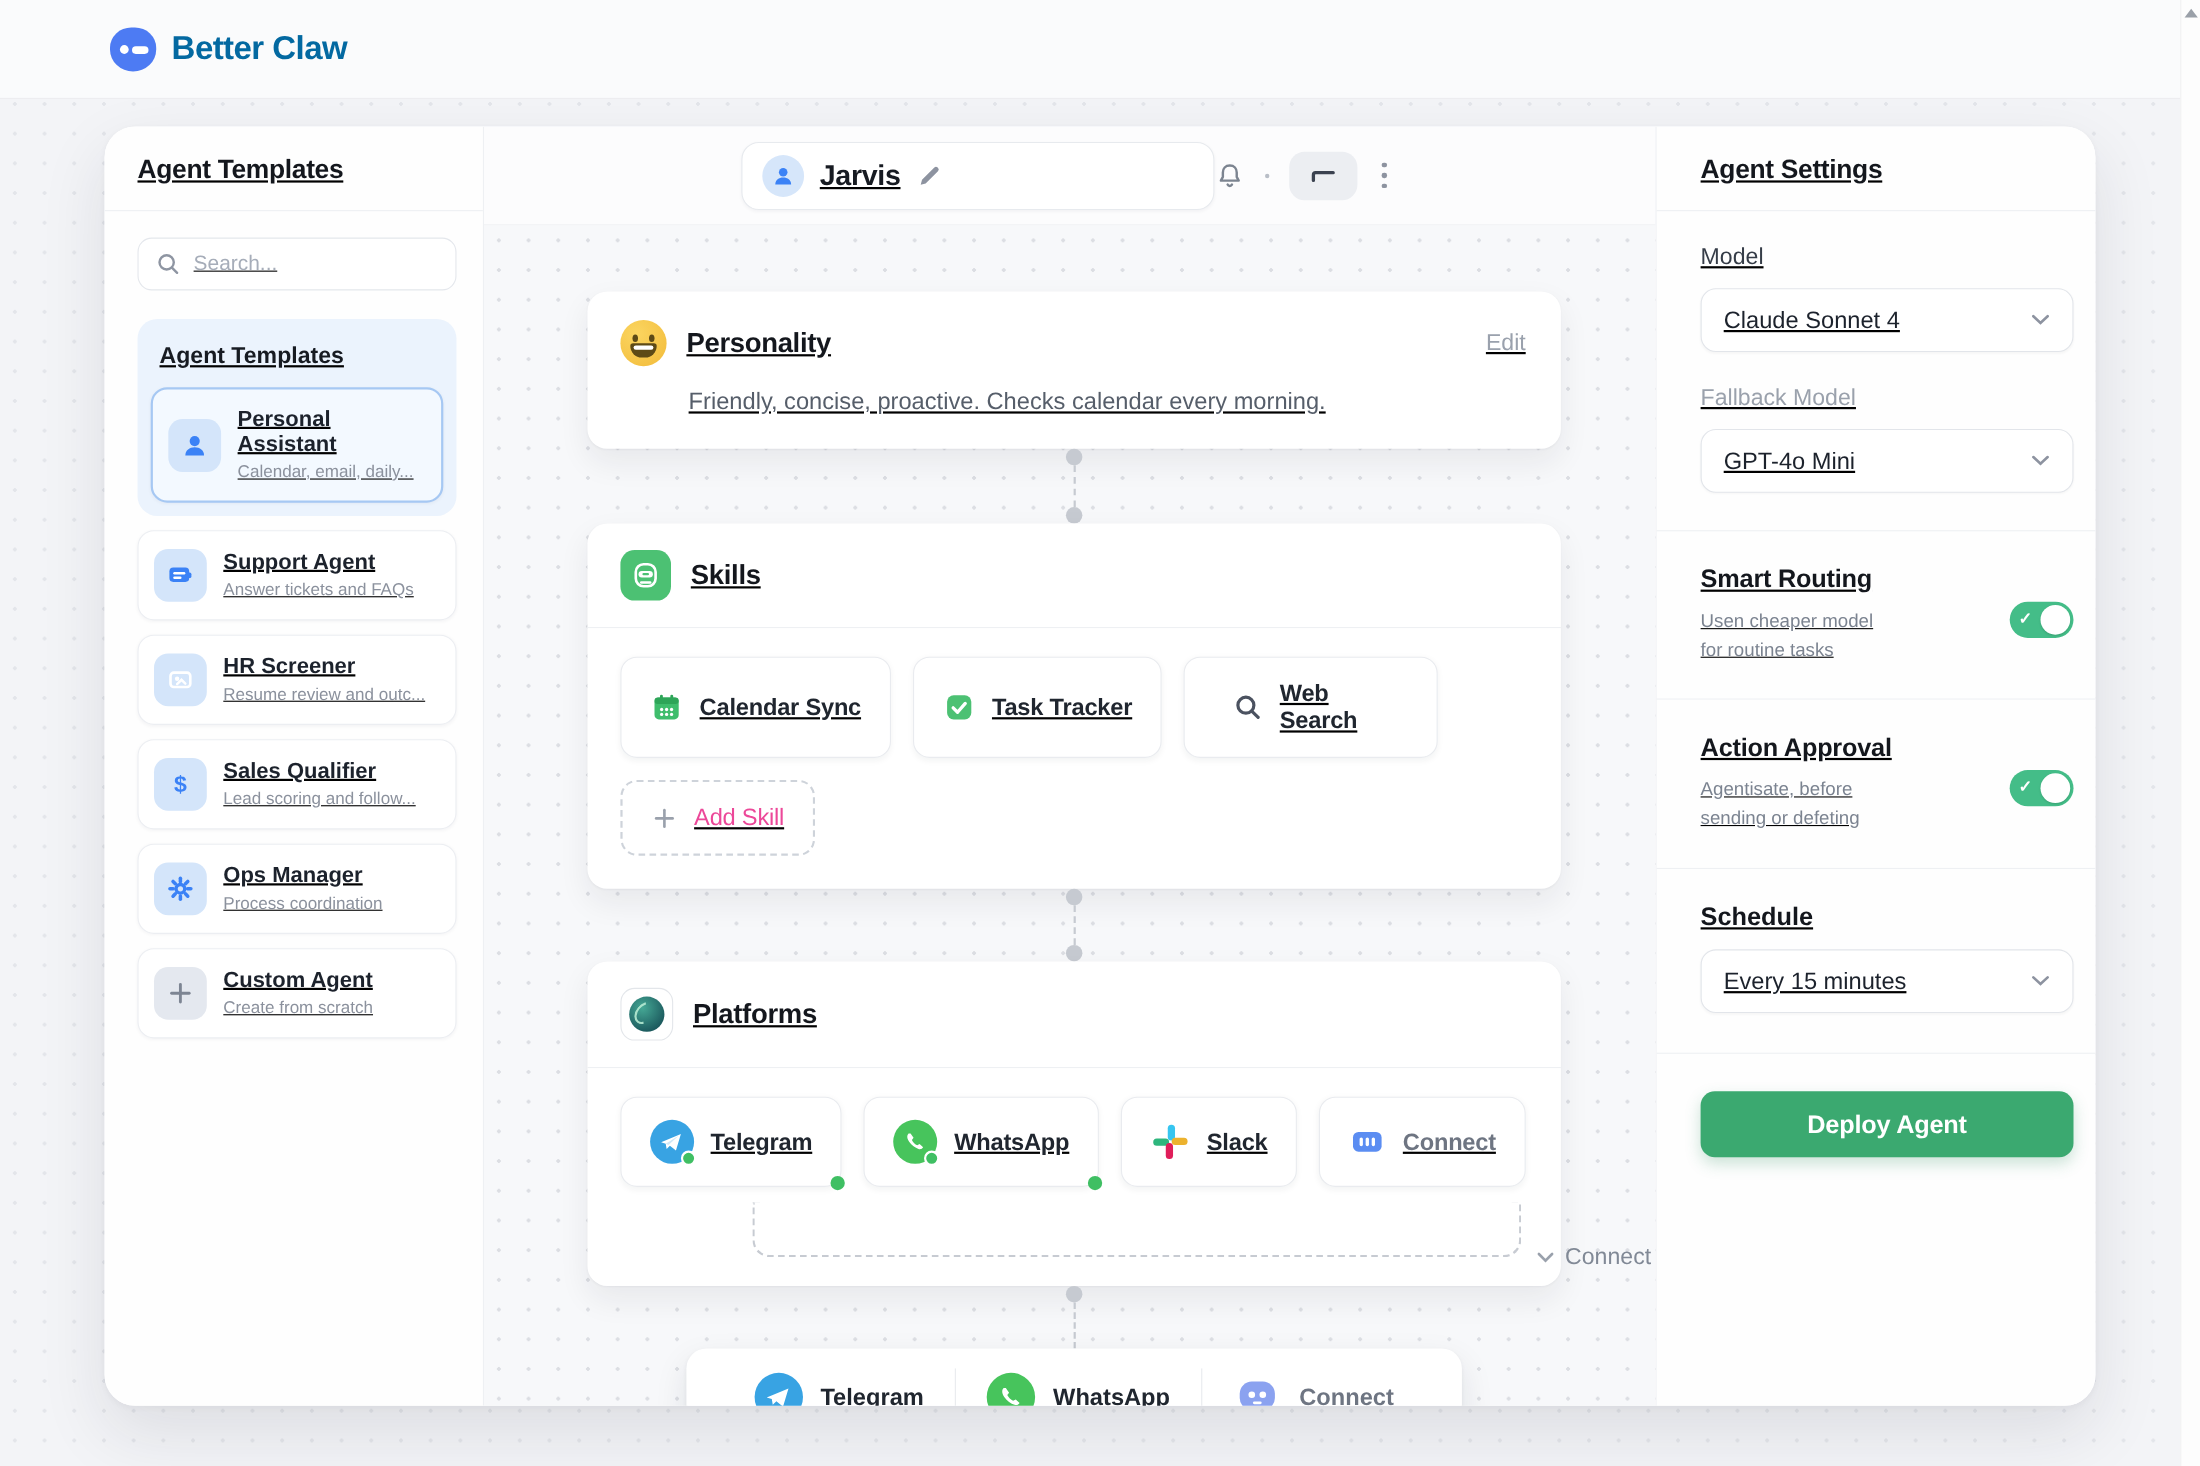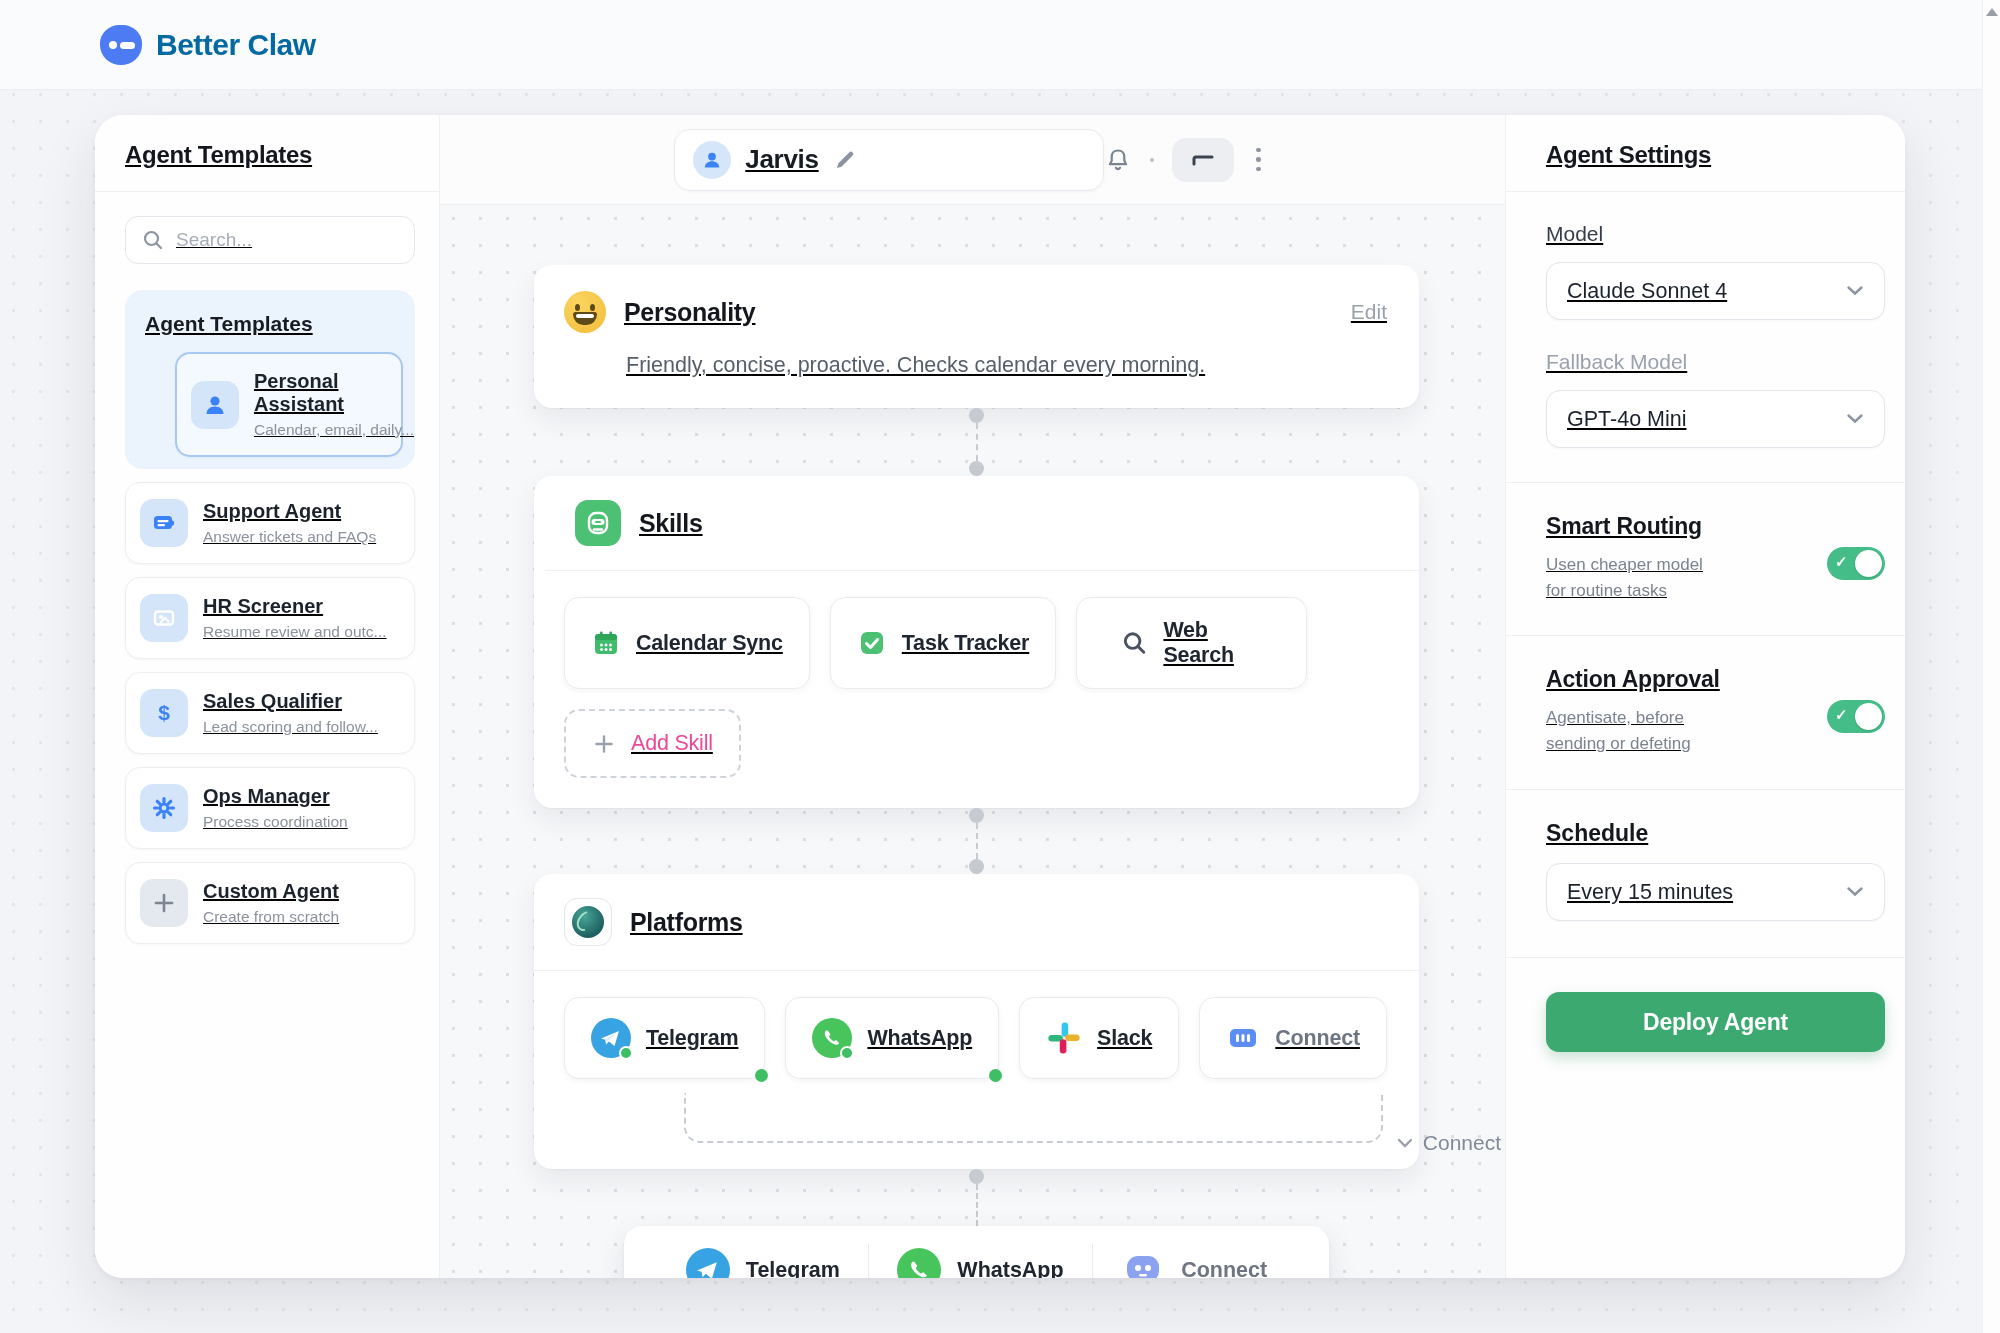--- a/index.html
+++ b/index.html
@@ -46,21 +46,21 @@
   .search-box {
     display:flex; align-items:center; gap:12px; height:48px; border:1.5px solid #e4e7ec;
     border-radius:13px; padding:0 16px; background:#fff; color:#a6adb9; font-size:19px;
   }
   .tpl-panel { margin-top:26px; background:#ebf3fd; border-radius:18px; padding:12px; }
   .tpl-panel-title { font-size:21px; font-weight:bold; color:#171b22; margin:10px 0 16px 8px; }
   .tpl-item {
     display:flex; align-items:center; gap:15px; background:#fff; border:1.5px solid #eceef2;
     border-radius:15px; padding:16px 14px; margin-top:13px; box-shadow:0 1px 3px rgba(20,26,40,.04);
   }
-  .tpl-item.selected { background:#f3f9ff; border:2px solid #a6c8f3; margin-top:0;margin-left:38px; }
+  .tpl-item.selected { background:#f3f9ff; border:2px solid #a6c8f3; margin-top:0; }
   .tile { width:48px; height:48px; border-radius:13px; background:#d4e5fa; flex:0 0 48px;
     display:flex; align-items:center; justify-content:center; }
   .tile.gray { background:#e4e8ef; }
   .tpl-texts { min-width:0; }
   .tpl-title { font-size:20px; font-weight:bold; color:#1c222c; }
   .tpl-desc { font-size:15.5px; color:#8b919d; margin-top:5px; white-space:nowrap; }
 
   
   .center { flex:1 1 auto; display:flex; flex-direction:column; min-width:0; }
   .canvas-header { height:90px; flex:0 0 90px; background:#fcfcfd; border-bottom:1px solid #edeff2;
@@ -335,21 +335,21 @@
         <div class="personality-desc">Friendly, concise, proactive. Checks calendar every morning.</div>
       </div>
 
       <div class="connector">
         <span class="dot"></span>
           <span class="line" style="height:38px"></span>
           <span class="dot"></span>
       </div>
 
       <div class="card section-card">
-        <div class="head-row" style="border-bottom:1px solid #eef0f3;margin-left:11px;">
+        <div class="head-row" style="border-bottom:1px solid #eef0f3;">
           <div class="skills-tile">
             <svg width="30" height="30" viewBox="0 0 30 30">
                 <rect x="6" y="5" width="18" height="20" rx="7" fill="none" stroke="#fff" stroke-width="2.4"></rect>
                 <rect x="8.5" y="11" width="13" height="6" rx="3" fill="#fff"></rect>
                 <rect x="12" y="13" width="6" height="2" rx="1" fill="#4cc173"></rect>
                 <path d="M11 21.5h8" stroke="#fff" stroke-width="2.4" stroke-linecap="round"></path>
               </svg>
           </div>
           <span class="card-title">Skills</span>
         </div>

